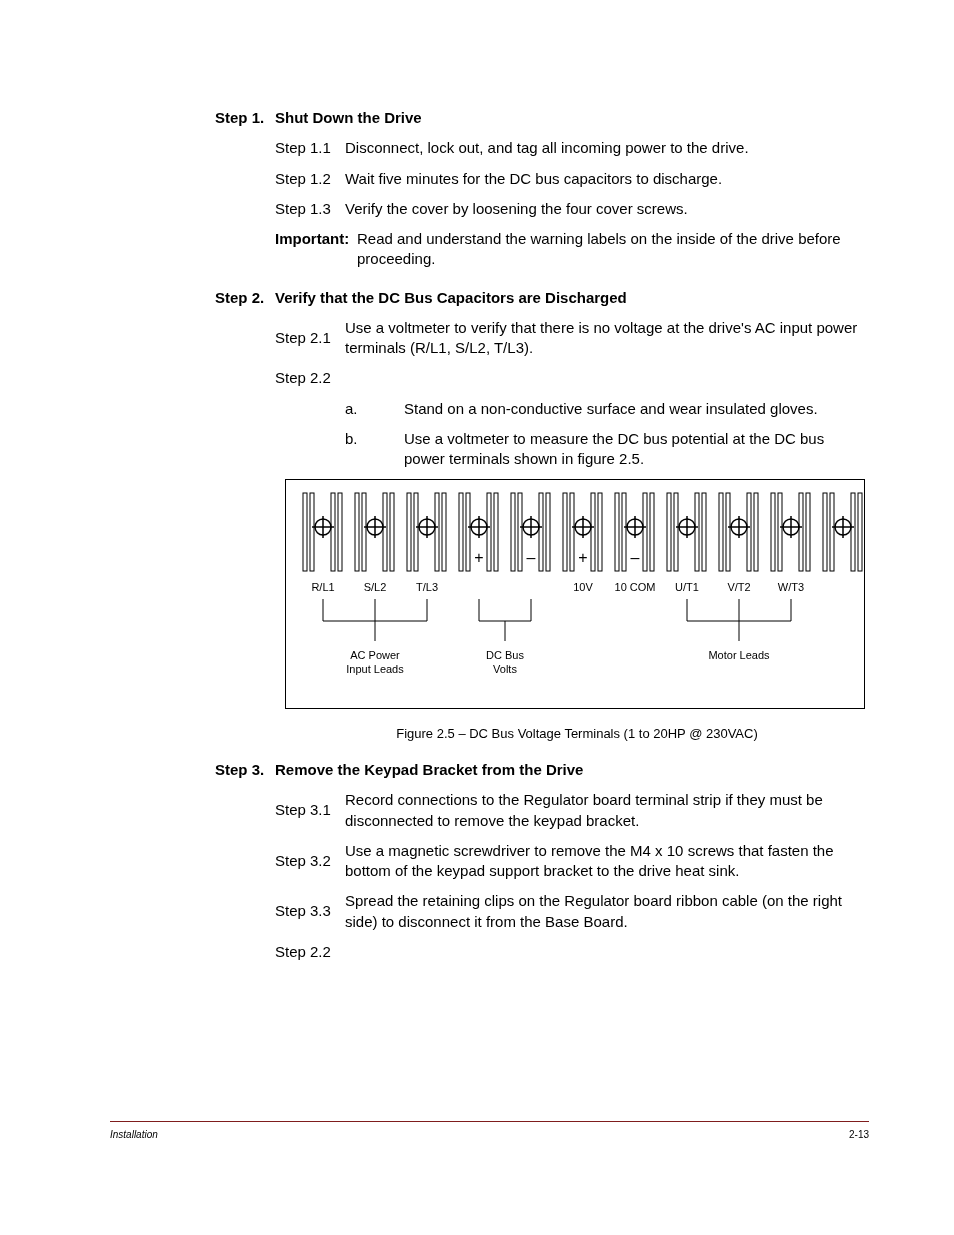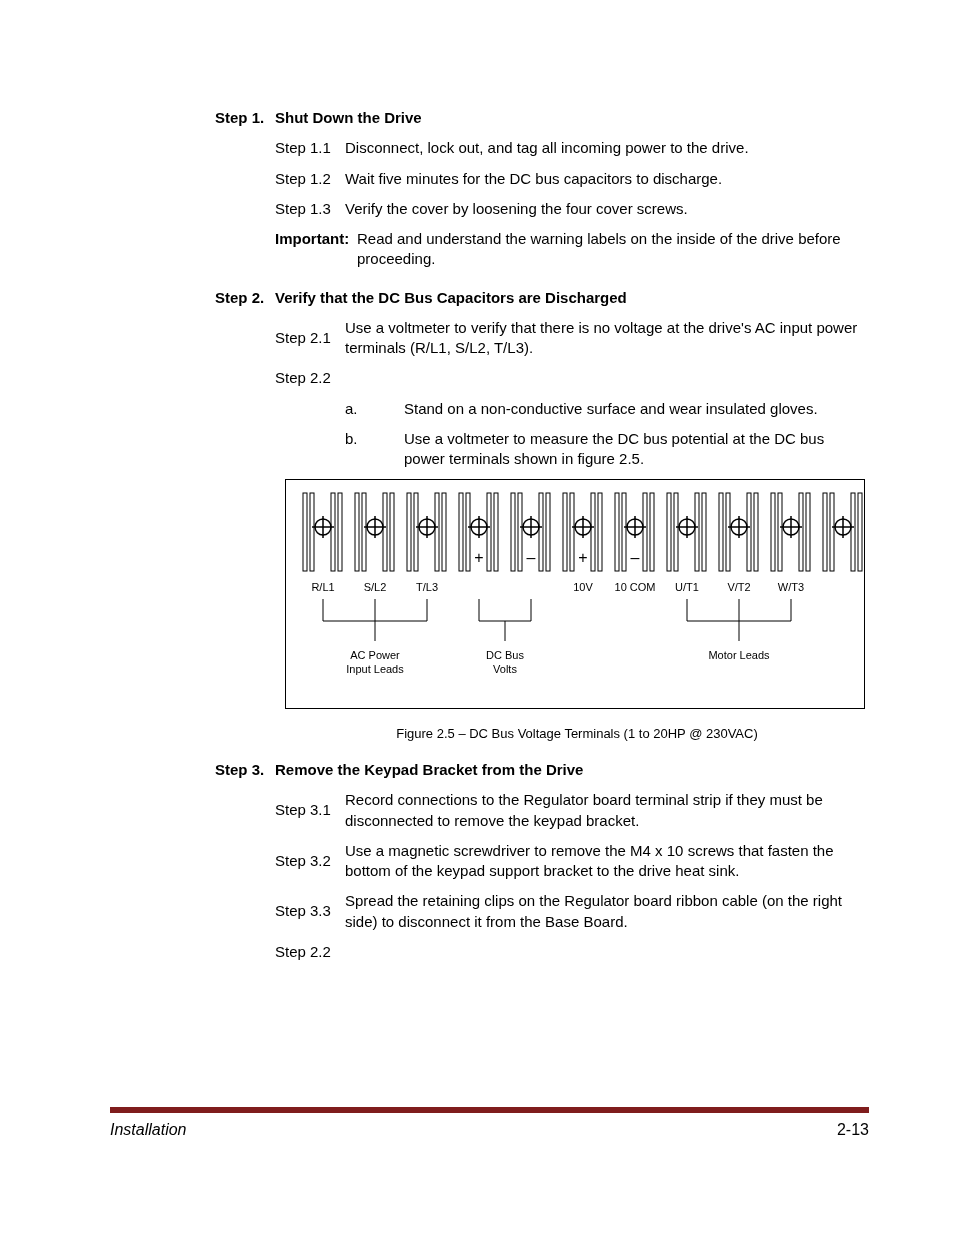--- a/index.html
+++ b/index.html
@@ -43,25 +43,25 @@
   .fig-caption{
     text-align:center;
     font-size:13px;
     margin:10px 0 18px 70px;
   }
   .footer{
     position:absolute;
     left:110px;
     right:85px;
     bottom:94px;
-    border-top:6px solid #7f1d1d;
+    border-top:1px solid #7f1d1d;
     padding-top:6px;
     display:flex;
     justify-content:space-between;
-    font-size:16px;
+    font-size:10px;
   }
   .footer .sec{font-style:italic;}
   
   svg text{font-family:Arial,Helvetica,sans-serif;}
 </style>
 </head>
 <body>
 
 <div class="page">
   <div class="content">

